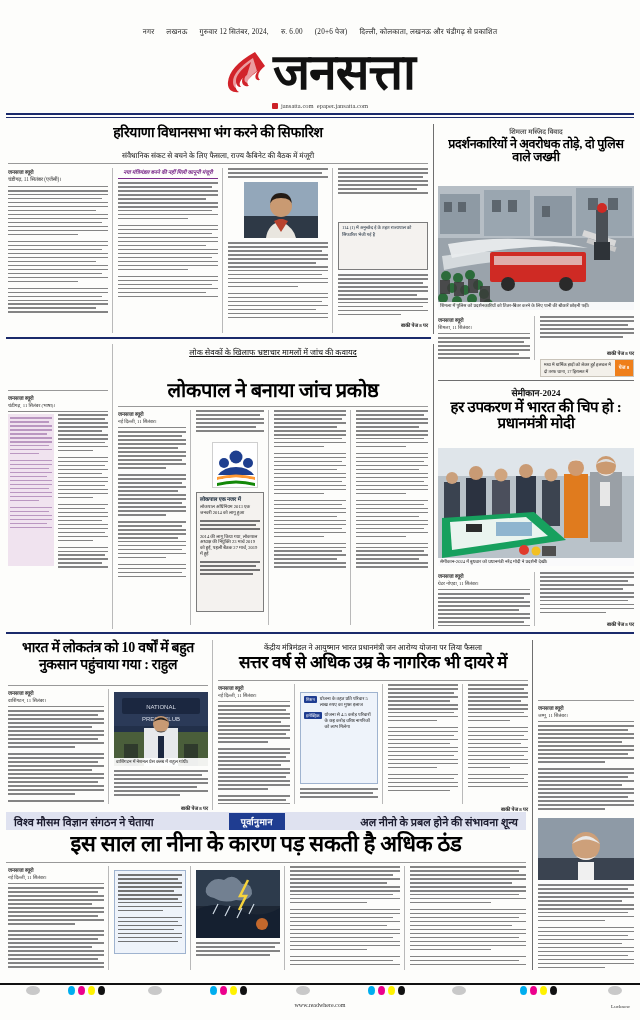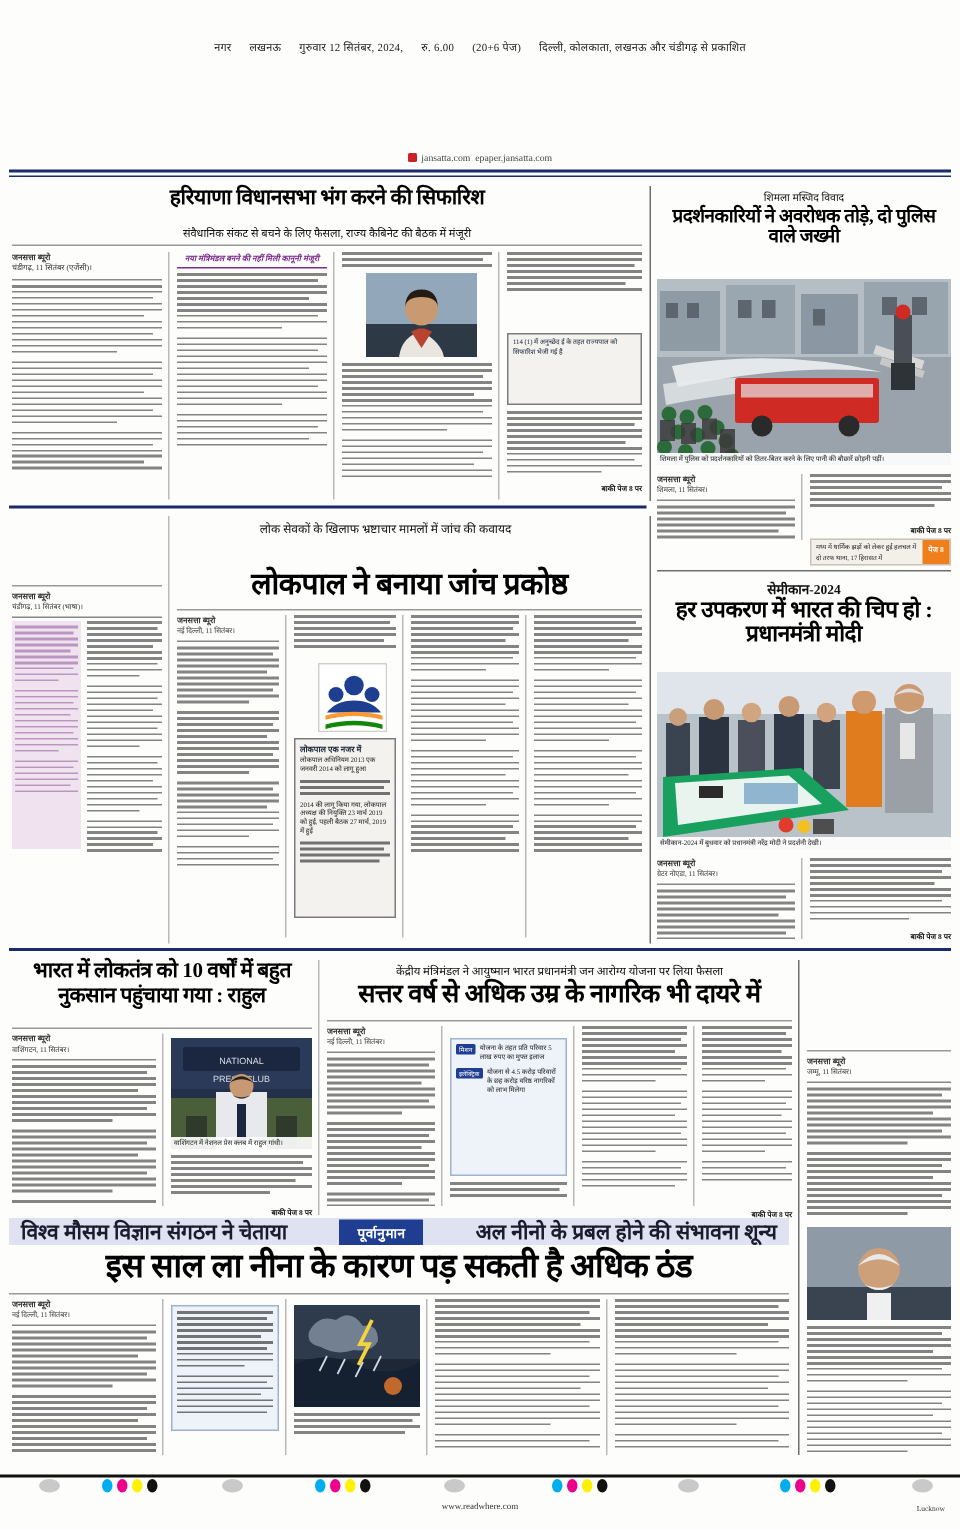--- a/index.html
+++ b/index.html
@@ -131,21 +131,21 @@
     font-size: 5px; font-weight: bold; color: #111; text-align: right;
   }
 
   
   .band {
     position: absolute; background: #dfe2f0; display: flex;
     align-items: center; justify-content: space-between;
   }
   .band .bt {
     font-family: "Liberation Serif", serif; font-weight: bold;
-    font-size: 14px; color: #1b1b2e; padding: 0 8px;
+    font-size: 11px; color: #1b1b2e; padding: 0 8px;
   }
   .band .bcenter {
     background: #1f3d91; color: #fff; font-family: "Liberation Serif", serif;
     font-weight: bold; font-size: 9px; padding: 2px 12px; letter-spacing: .4px;
   }
 
   
   .footrule { position: absolute; left: 0; width: 640px; height: 2px; background: #111; }
   .reg { position: absolute; width: 7px; height: 9px; border-radius: 50%; }
   .reg.c { background: #00aeef; }
@@ -169,20 +169,28 @@
 
   <div class="masthead-strip">
     <span>नगर</span>
     <span>लखनऊ</span>
     <span>गुरुवार 12 सितंबर, 2024,</span>
     <span>रु. 6.00</span>
     <span>(20+6 पेज)</span>
     <span>दिल्ली, कोलकाता, लखनऊ और चंडीगढ़ से प्रकाशित</span>
   </div>
 
+  <div class="logo-wrap">
+    <svg class="flame" viewBox="0 0 42 44">
+      <path d="M30 2 C12 12 4 22 3 32 C2 40 8 43 14 42 C8 38 10 30 20 24 C14 32 18 37 24 36 C20 32 24 27 33 21 C28 27 31 31 35 30 C31 26 34 21 40 16 Z" fill="#d2232a"></path>
+      <path d="M28 8 C14 17 8 25 8 32 C8 37 11 39 15 39 C11 35 14 29 22 24 C17 30 20 34 25 33 C22 30 25 26 32 21 Z" fill="#ffffff" opacity=".55"></path>
+      <path d="M26 12 C15 20 11 26 11 31 C11 35 13 37 16 37 C13 34 15 29 22 25 Z" fill="#d2232a"></path>
+    </svg>
+    <div class="logo-text">जनसत्ता</div>
+  </div>
 
   <div class="site-line">
     <span class="favbox"></span><span>jansatta.com</span>&nbsp;&nbsp;<span>epaper.jansatta.com</span>
   </div>
 
   <div class="rule-thick" style="top:113px;height:2px;"></div>
   <div class="rule-thin" style="top:117px;height:1px;background:#1b2a6b;"></div>
 
   <div class="headline" style="top:126px;left:8px;width:420px;font-size:14px;position:absolute;">हरियाणा विधानसभा भंग करने की सिफारिश</div>
   <div class="subhead" style="top:150px;left:8px;width:420px;font-size:7.4px;position:absolute;">संवैधानिक संकट से बचने के लिए फैसला, राज्य कैबिनेट की बैठक में मंजूरी</div>
@@ -492,21 +500,21 @@
       <div class="ln gap"></div>
     <div class="ln s1"></div>
       <div class="ln s1"></div>
       <div class="ln s2"></div>
       <div class="ln s1"></div>
     <div class="ln s3"></div>
       <div class="ln s1"></div>
   </div>
   <div class="colrule" style="top:344px;left:112px;height:285px;"></div>
 
-  <div class="kicker" style="position:absolute;top:346px;left:102px;width:310px;font-size:8px;">लोक सेवकों के खिलाफ भ्रष्टाचार मामलों में जांच की कवायद</div>
+  <div class="kicker" style="position:absolute;top:346px;left:118px;width:310px;font-size:8px;text-decoration:underline;">लोक सेवकों के खिलाफ भ्रष्टाचार मामलों में जांच की कवायद</div>
   <div class="headline" style="position:absolute;top:380px;left:118px;width:310px;font-size:20px;">लोकपाल ने बनाया जांच प्रकोष्ठ</div>
   <div class="hair" style="top:406px;left:118px;width:310px;"></div>
 
   <div class="body-col" style="top:410px;left:118px;width:68px;height:215px;">
     <div class="byline" style="font-size:4.8px;">
       <b>जनसत्ता ब्यूरो</b>
       <span>नई दिल्ली, 11 सितंबर।</span>
     </div>
     <div class="ln s1"></div>
       <div class="ln s2"></div>

